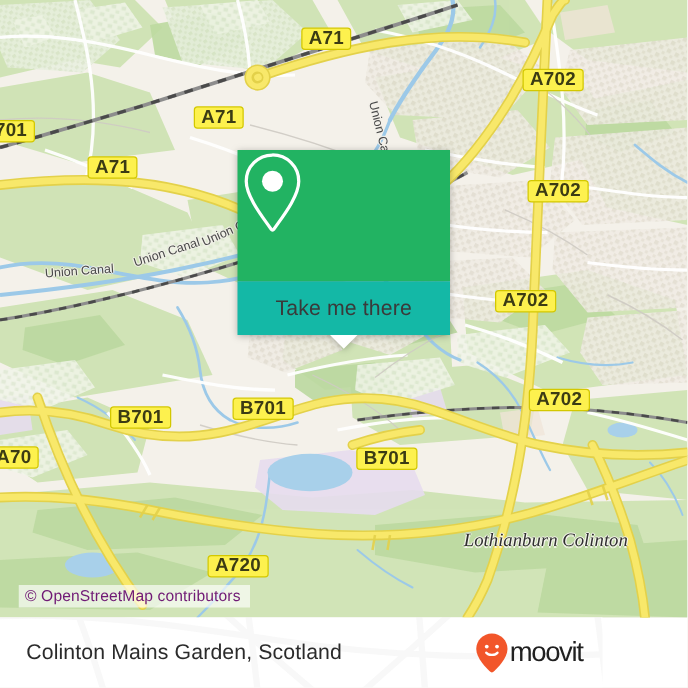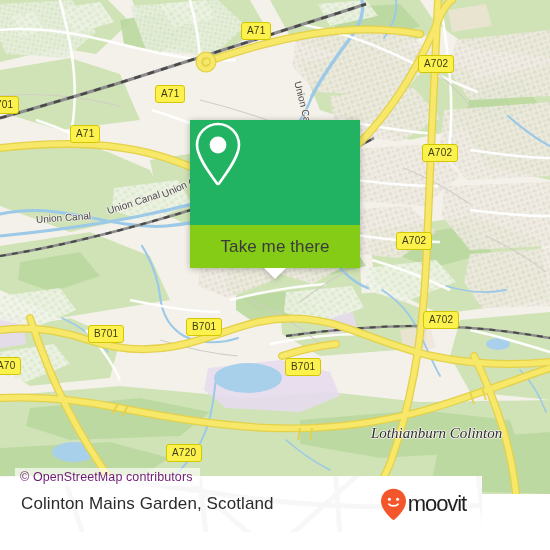--- a/index.html
+++ b/index.html
@@ -27,21 +27,21 @@
     z-index:40;
   }
 
   
   .shield{
     position:absolute;z-index:30;
     background:#fdf14e;
     border:1.6px solid #d3c800;
     border-radius:3px;
     color:#3b3b14;
-    font-size:10px;font-weight:400;
+    font-size:15px;font-weight:700;
     padding:1px 5px 2px 5px;
     line-height:13px;
     letter-spacing:.2px;
     white-space:nowrap;
   }
 
   
   .maplabel{
     position:absolute;z-index:25;
     font-size:10px;color:#4a4a4a;
@@ -64,38 +64,38 @@
   .popup{
     position:absolute;left:190px;top:120px;width:170px;
     z-index:50;
     filter:drop-shadow(0 1px 3px rgba(0,0,0,.28));
   }
   .popup-head{
     background:#22b362;height:105px;width:100%;
     display:flex;align-items:center;justify-content:center;
   }
   .popup-foot{
-    background:#84cc16;height:43px;width:100%;
+    background:#14b8a6;height:43px;width:100%;
     display:flex;align-items:center;justify-content:center;
     position:relative;
   }
   .popup-foot .lbl{
     font-size:17px;color:#3a3a3a;letter-spacing:.1px;
   }
   .popup-tail{
     position:absolute;left:50%;bottom:-11px;
     margin-left:-11px;width:0;height:0;
     border-left:11px solid transparent;
     border-right:11px solid transparent;
     border-top:11px solid #ffffff;
   }
 
   
   .bottombar{
-    position:absolute;left:0;top:476px;width:482px;height:56px;
+    position:absolute;left:0;top:494px;width:482px;height:56px;
     background:#ffffff;overflow:hidden;
   }
   .bottombar .watermark{
     position:absolute;left:0;top:-40px;width:550px;height:140px;
     opacity:.10;
   }
   .place-title{
     position:absolute;left:21px;top:50%;transform:translateY(-50%);
     font-size:17px;color:#2b2b2b;letter-spacing:.1px;white-space:nowrap;
     z-index:3;

